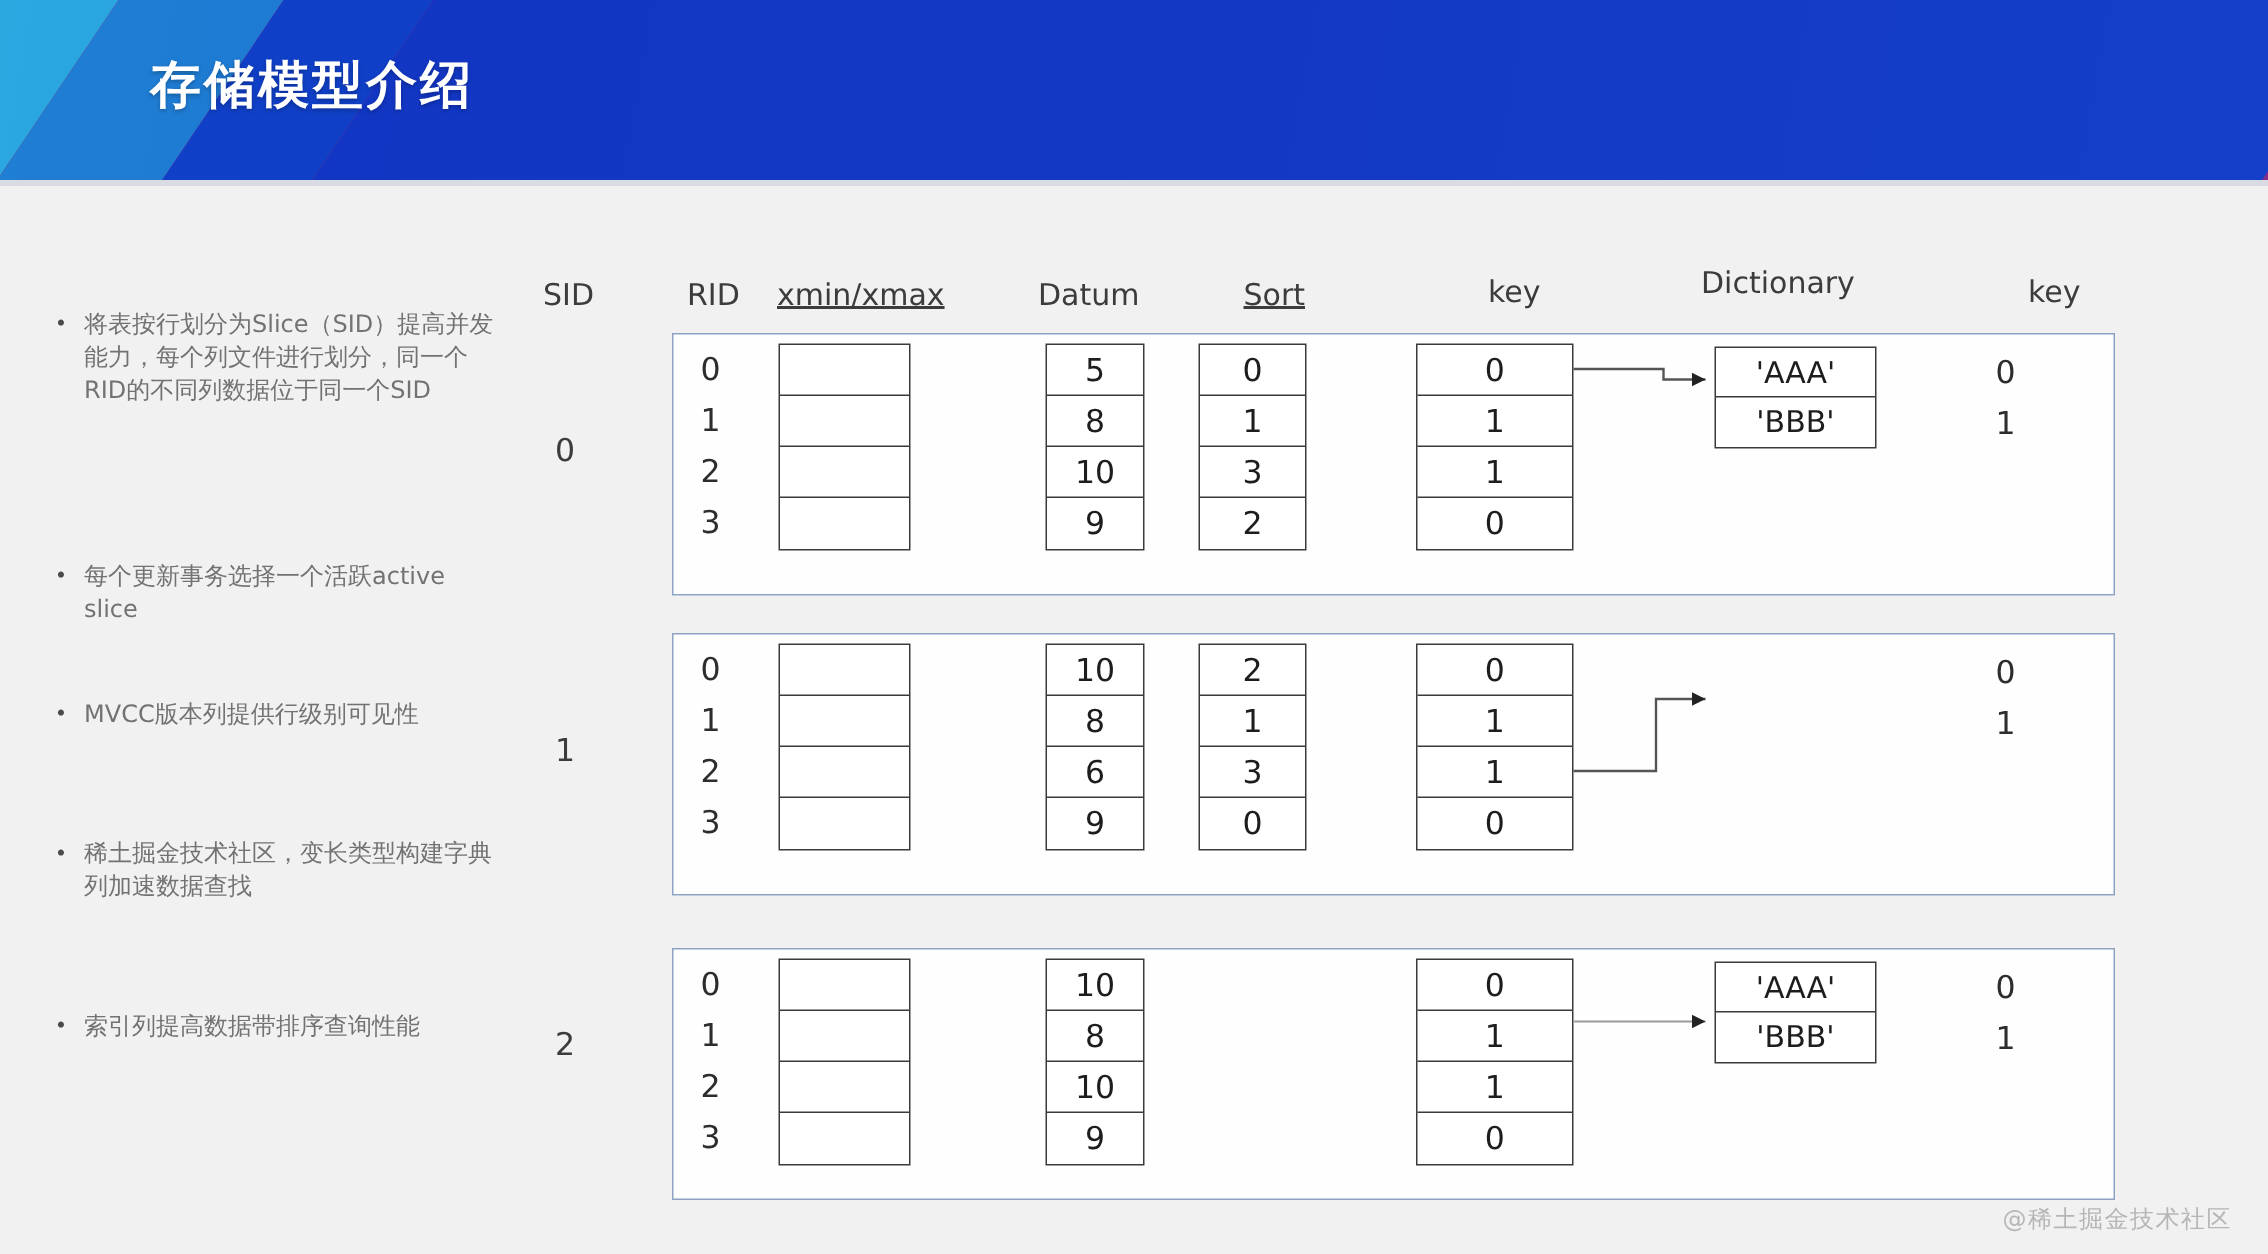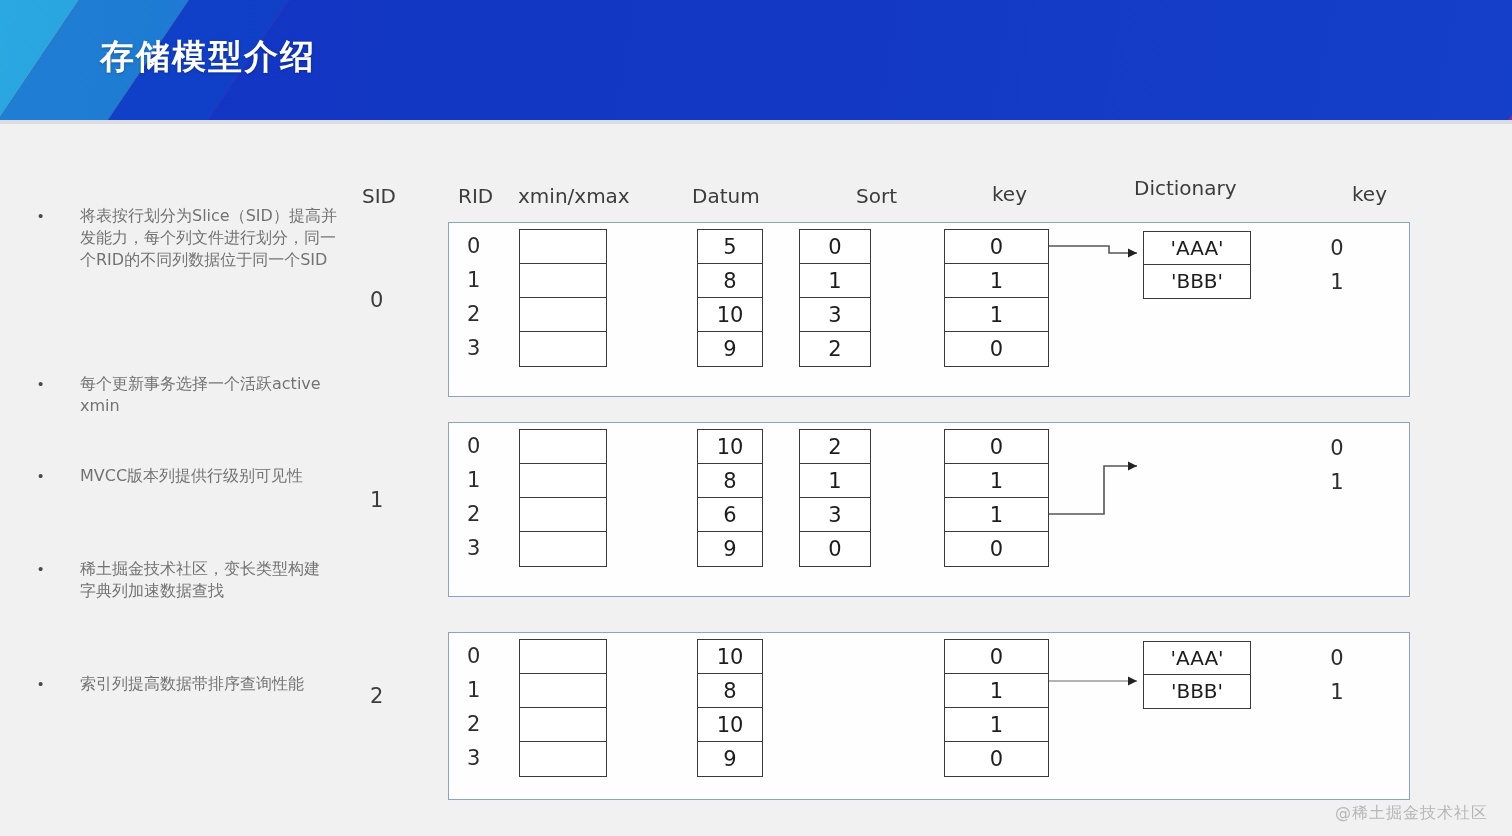--- a/index.html
+++ b/index.html
@@ -81,21 +81,20 @@
     flex: 0 0 auto;
     width: 8px;
   }
   .bullet .txt {
     font-size: 16px;
     line-height: 22px;
     color: #4f4f4f;
     font-family: "DejaVu Sans", sans-serif;
     opacity: 0.78;
     letter-spacing: 0px;
-    margin-left: 24px;
   }
   #b0 { top: 0px;   left: 0; width: 300px;}
   #b1 { top: 168px; left: 0; width: 285px;}
   #b2 { top: 260px; left: 0; width: 285px;}
   #b3 { top: 353px; left: 0; width: 290px;}
   #b4 { top: 468px; left: 0; width: 290px;}
 
   
   .colhead {
     position: absolute;
@@ -228,41 +227,41 @@
   </div>
   <div id="header-bottom-line"></div>
 
   <div id="bullets">
     <div class="bullet" id="b0">
       <span class="dot">•</span>
       <span class="txt">将表按行划分为Slice（SID）提高并发能力，每个列文件进行划分，同一个RID的不同列数据位于同一个SID</span>
     </div>
     <div class="bullet" id="b1">
       <span class="dot">•</span>
-      <span class="txt">每个更新事务选择一个活跃active xmin</span>
+      <span class="txt">每个更新事务选择一个活跃active slice</span>
     </div>
     <div class="bullet" id="b2">
       <span class="dot">•</span>
       <span class="txt">MVCC版本列提供行级别可见性</span>
     </div>
     <div class="bullet" id="b3">
       <span class="dot">•</span>
       <span class="txt">稀土掘金技术社区，变长类型构建字典列加速数据查找</span>
     </div>
     <div class="bullet" id="b4">
       <span class="dot">•</span>
       <span class="txt">索引列提高数据带排序查询性能</span>
     </div>
   </div>
 
   <div class="colhead" style="left:362px; top:184px;">SID</div>
   <div class="colhead" style="left:458px; top:184px;">RID</div>
-  <div class="colhead" style="left:518px; top:184px;">xmin/xmax</div>
+  <div class="colhead" style="left:518px; top:184px;text-decoration:underline;">xmin/xmax</div>
   <div class="colhead" style="left:692px; top:184px;">Datum</div>
-  <div class="colhead" style="left:856px; top:184px;">Sort</div>
+  <div class="colhead" style="left:829px; top:184px;text-decoration:underline;">Sort</div>
   <div class="colhead" style="left:992px; top:182px;">key</div>
   <div class="colhead" style="left:1134px;top:176px;">Dictionary</div>
   <div class="colhead" style="left:1352px;top:182px;">key</div>
 
   <div class="sid-label" style="top:288px;">0</div>
   <div class="sid-label" style="top:488px;">1</div>
   <div class="sid-label" style="top:684px;">2</div>
 
   <div class="panel" id="panel0">
     <div class="ridcol">

